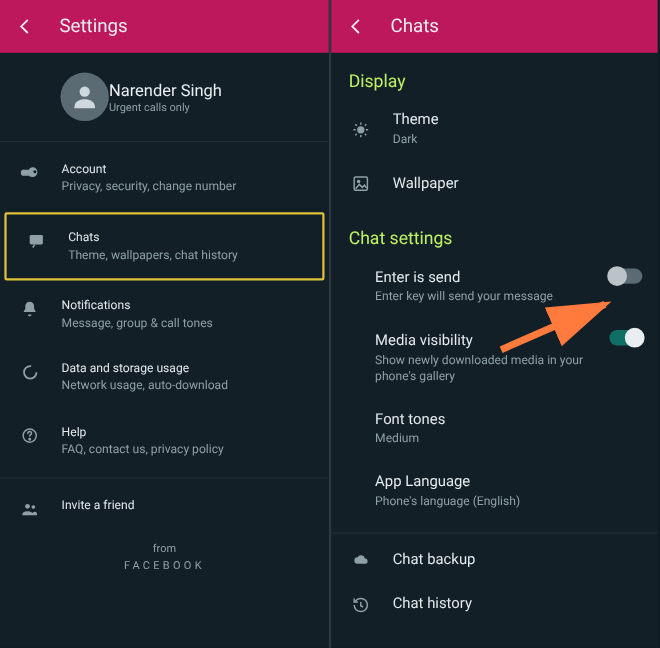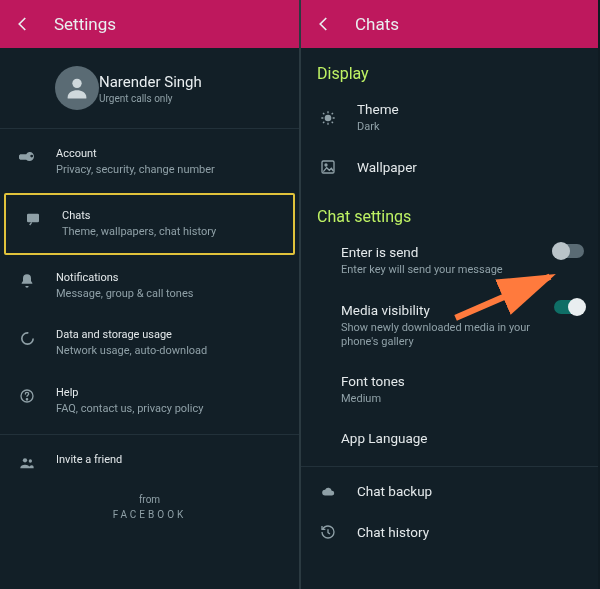--- a/index.html
+++ b/index.html
@@ -267,20 +267,21 @@
   <div class="r2 indent">
     <div class="body">
       <div class="title">Font tones</div>
       <div class="sub">Medium</div>
     </div>
   </div>
 
   <div class="r2 indent">
     <div class="body">
       <div class="title">App Language</div>
+      <div class="sub">Phone's language (English)</div>
     </div>
   </div>
 
   <div class="divider" style="margin-top:8px;"></div>
 
   <div class="r2">
     <span class="lead icon">
       <svg width="18" height="14" viewBox="0 0 24 24" fill="#8fa0a7">
           <path d="M19 18H7a5 5 0 010-10 6 6 0 0111.3 2A4 4 0 0119 18z"></path>
         </svg>

